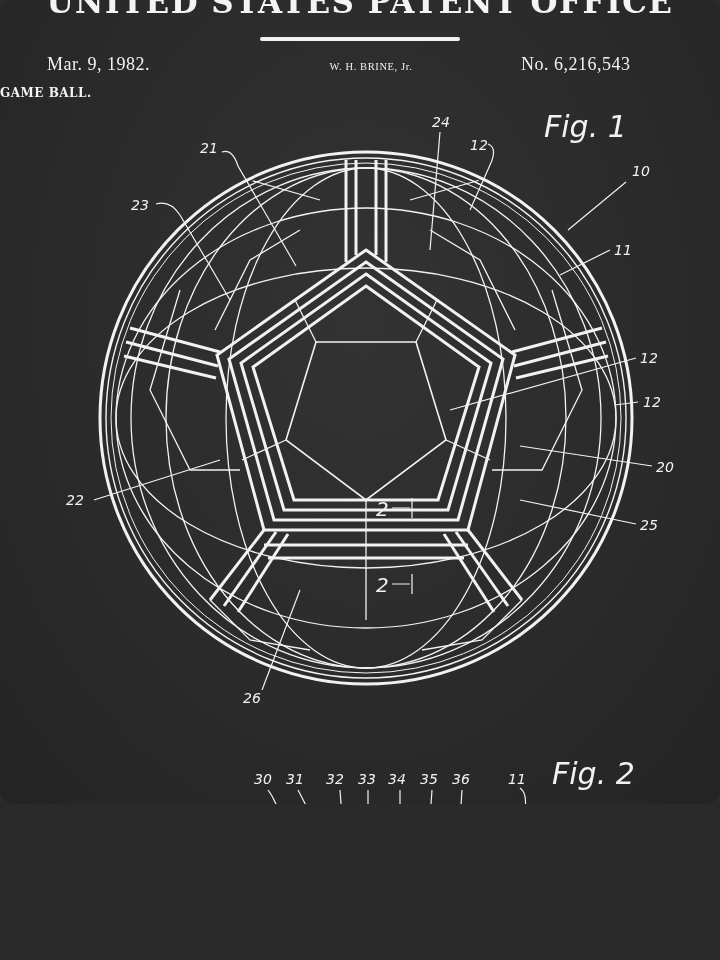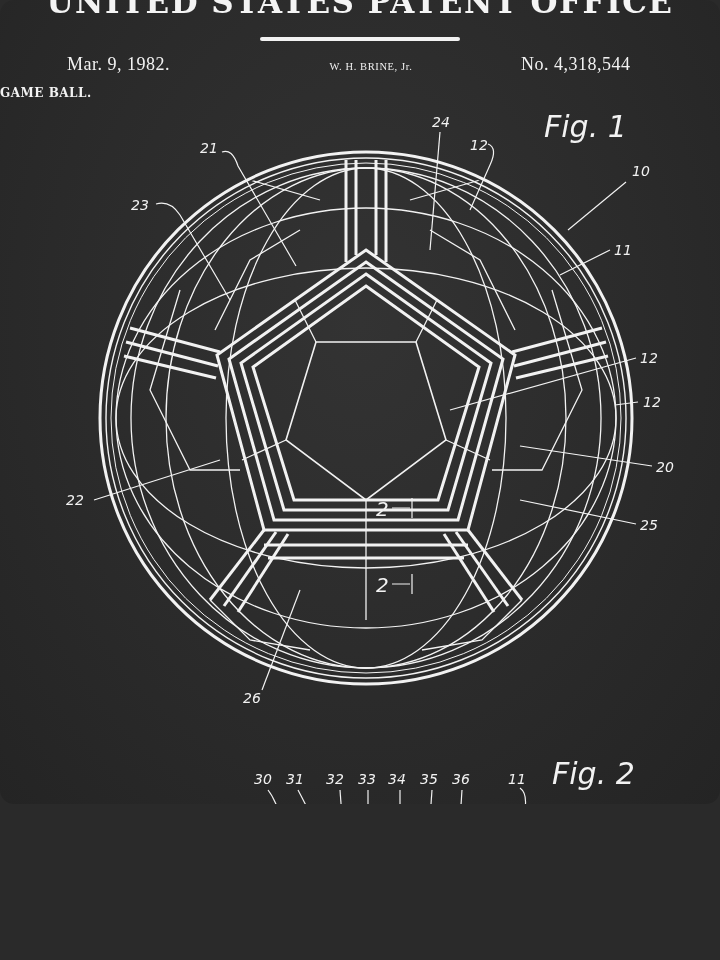--- a/index.html
+++ b/index.html
@@ -3,37 +3,37 @@
 <meta charset="utf-8">
 <style>
   html,body{margin:0;padding:0;}
   body{width:720px;height:960px;overflow:hidden;background:#2a2a2a;}
   .poster{position:relative;width:720px;height:804px;
     background:radial-gradient(ellipse at 50% 40%, #333333 0%, #2b2b2b 55%, #242424 100%);
     color:#f2f2f2;font-family:"DejaVu Serif", serif;overflow:hidden;border-radius:14px;}
   .title{position:absolute;left:0;top:-16px;width:720px;text-align:center;
     font-family:"DejaVu Serif", serif;font-weight:bold;font-size:31px;letter-spacing:1.5px;color:#f4f4f4;}
   .rule{position:absolute;left:260px;top:37px;width:200px;height:4px;background:#f2f2f2;border-radius:2px;}
-  .date{position:absolute;left:47px;top:54px;font-size:18px;font-family:"Liberation Serif", serif;letter-spacing:0.5px;margin-left:20px;}
+  .date{position:absolute;left:47px;top:54px;font-size:18px;font-family:"Liberation Serif", serif;letter-spacing:0.5px;}
   .inventor{position:absolute;left:0;width:720px;top:61px;text-align:center;font-size:10.5px;font-family:"Liberation Serif", serif;letter-spacing:0.6px;padding-left:11px;}
   .patno{position:absolute;left:521px;top:54px;font-size:18px;font-family:"Liberation Serif", serif;letter-spacing:0.5px;}
   .subject{position:absolute;left:0;width:720px;top:86px;text-align:left;font-size:12px;font-weight:bold;font-family:"DejaVu Serif", serif;letter-spacing:0.5px;}
   svg{position:absolute;left:0;top:0;}
   .lbl{font-family:"DejaVu Sans", sans-serif;font-style:italic;fill:#f2f2f2;font-size:14px;}
   .fig{font-family:"DejaVu Sans", sans-serif;font-style:italic;fill:#f2f2f2;font-size:30px;}
 </style>
 </head>
 <body>
 
 <div class="poster">
   <div class="title">UNITED STATES PATENT OFFICE</div>
   <div class="rule"></div>
   <div class="date">Mar. 9, 1982.</div>
   <div class="inventor">W. H. BRINE, Jr.</div>
-  <div class="patno">No. 4,318,544</div>
+  <div class="patno">No. 6,216,543</div>
   <div class="subject">GAME BALL.</div>
 
   <svg width="720" height="960" viewBox="0 0 720 960">
     <defs>
       <clipPath id="ballclip">
           <circle cx="366" cy="418" r="263"></circle>
         </clipPath>
       <pattern id="hatch" width="9" height="9" patternUnits="userSpaceOnUse" patternTransform="rotate(40)">
         <rect width="9" height="9" fill="#2b2b2b"></rect>
         <rect width="4" height="9" fill="#f2f2f2"></rect>

